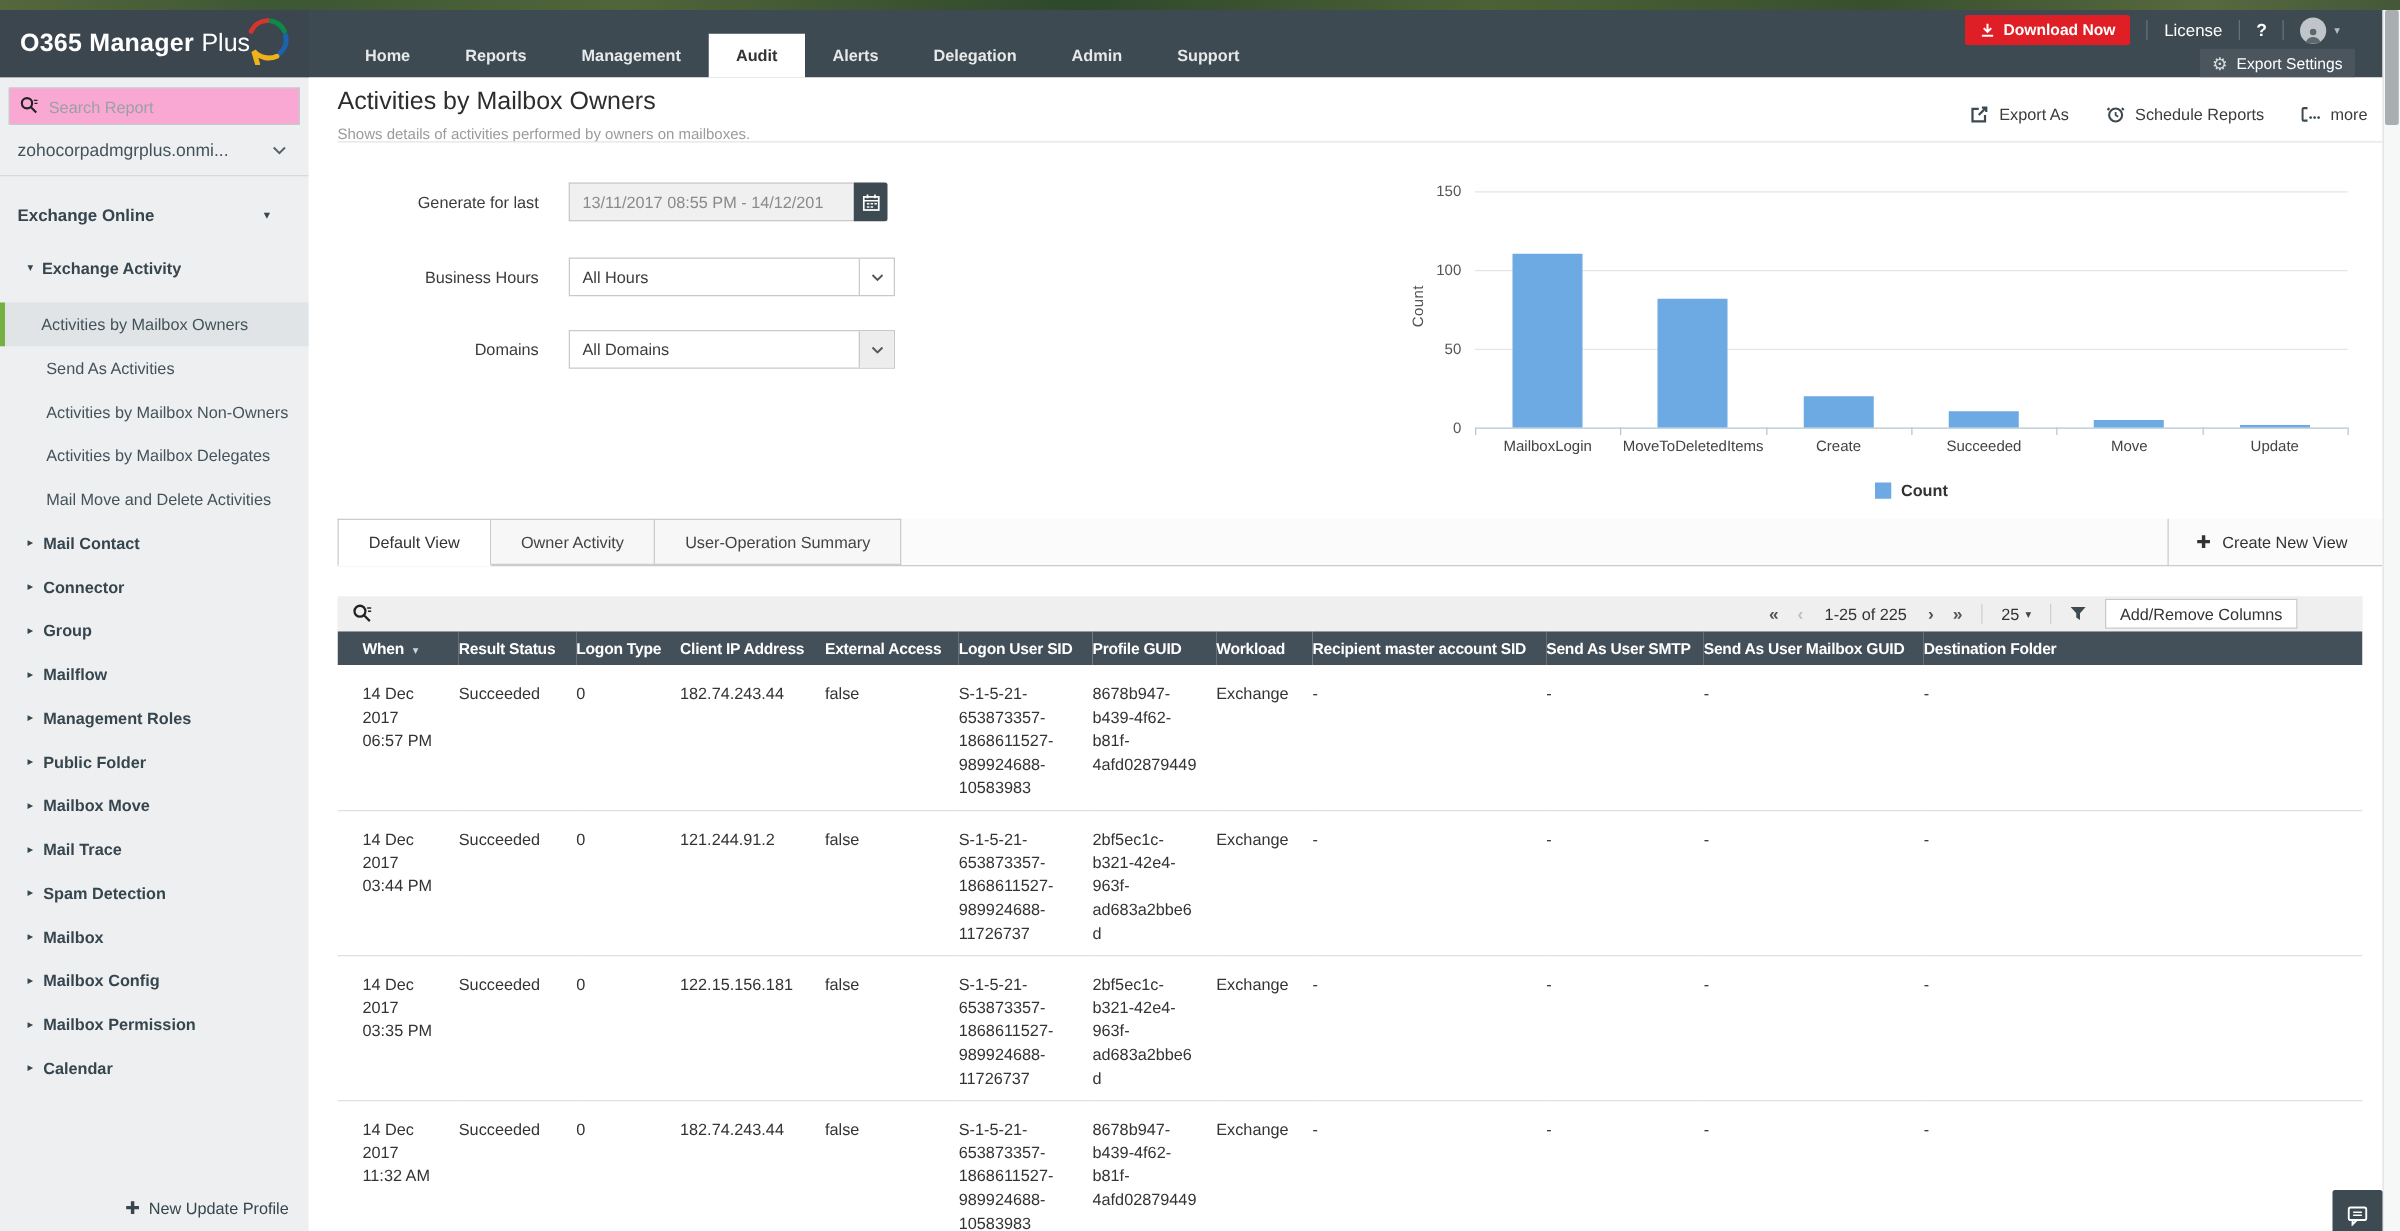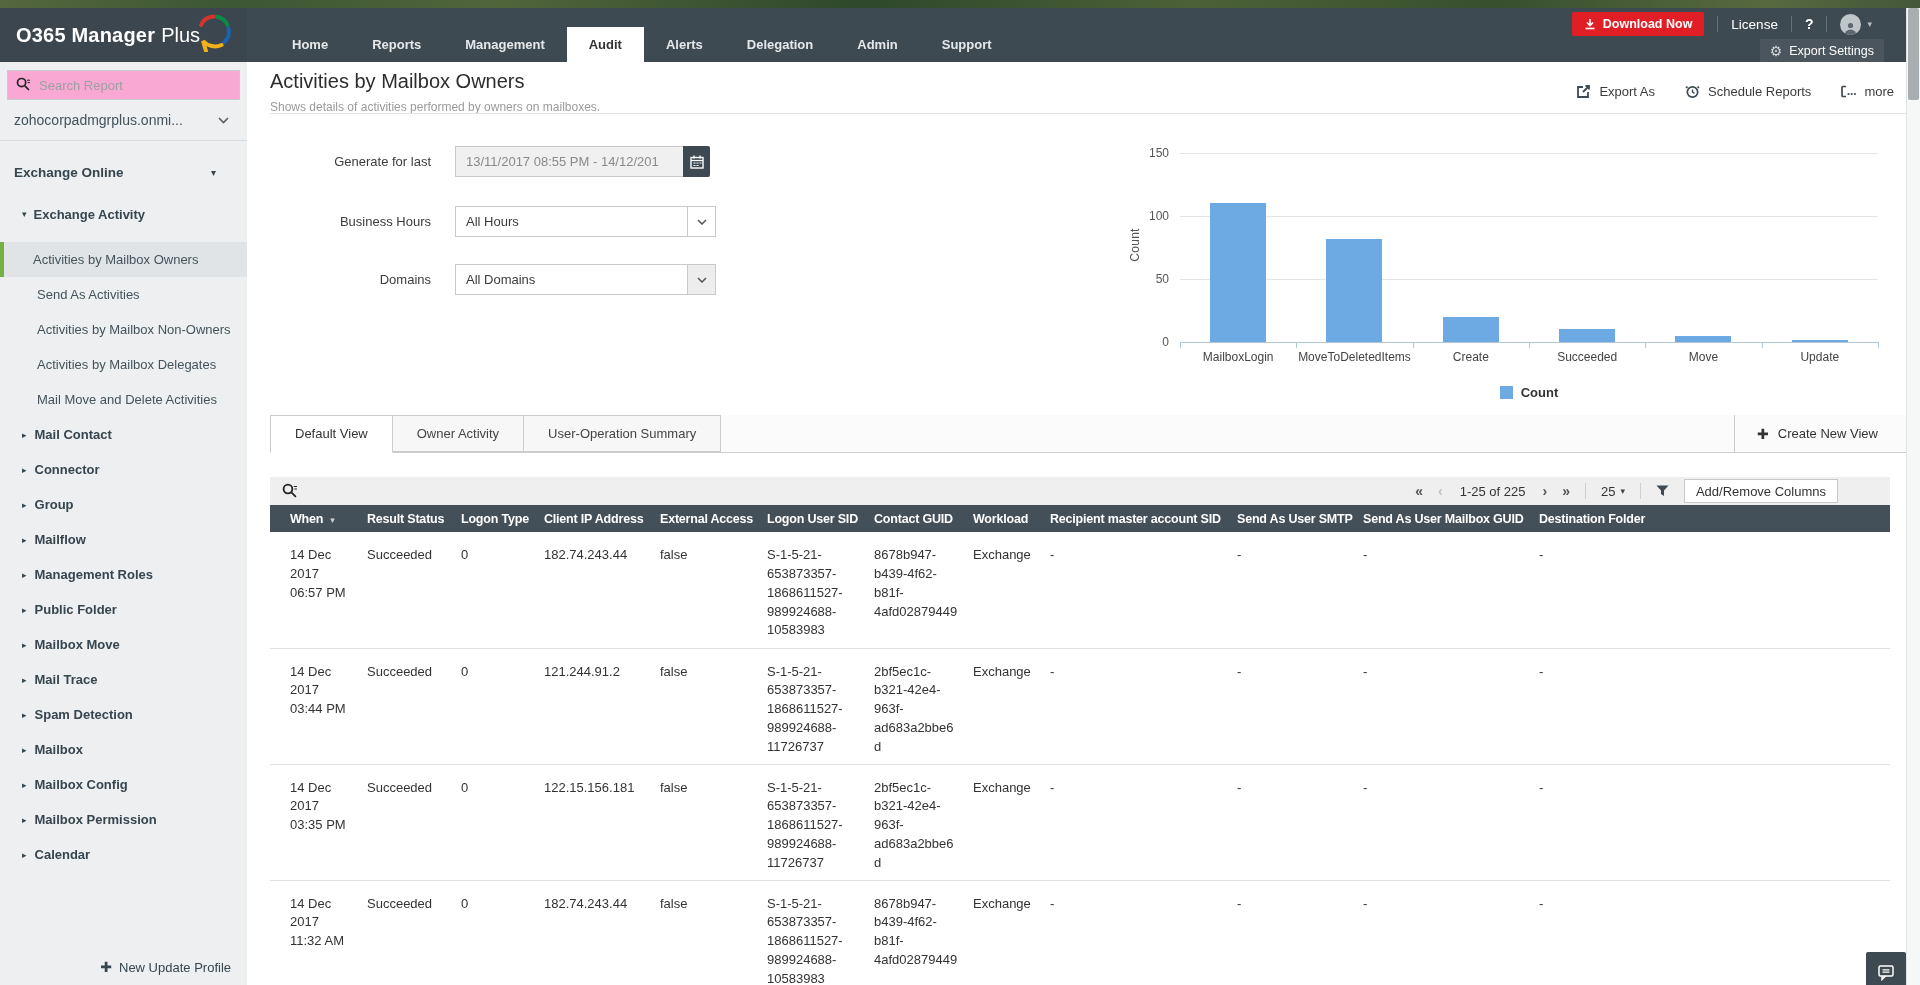--- a/index.html
+++ b/index.html
@@ -480,21 +480,21 @@
           <col style="width: 351px;">
         </colgroup>
       <thead>
           <tr id="head-row">
             <th>When<span class="sort">▾</span></th>
             <th>Result Status</th>
             <th>Logon Type</th>
             <th>Client IP Address</th>
             <th>External Access</th>
             <th>Logon User SID</th>
-            <th>Contact GUID</th>
+            <th>Profile GUID</th>
             <th>Workload</th>
             <th>Recipient master account SID</th>
             <th>Send As User SMTP</th>
             <th>Send As User Mailbox GUID</th>
             <th>Destination Folder</th>
           </tr>
         </thead>
       <tbody id="body-rows">
           <tr>
             <td>14 Dec

